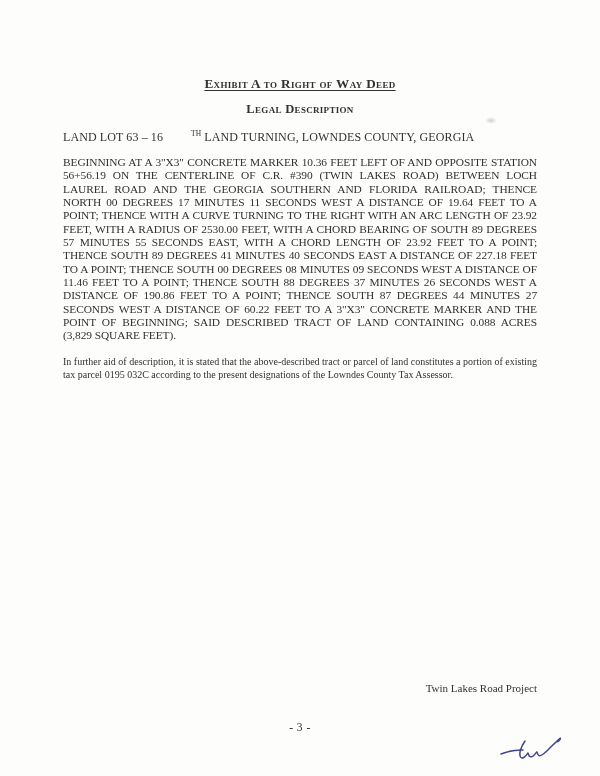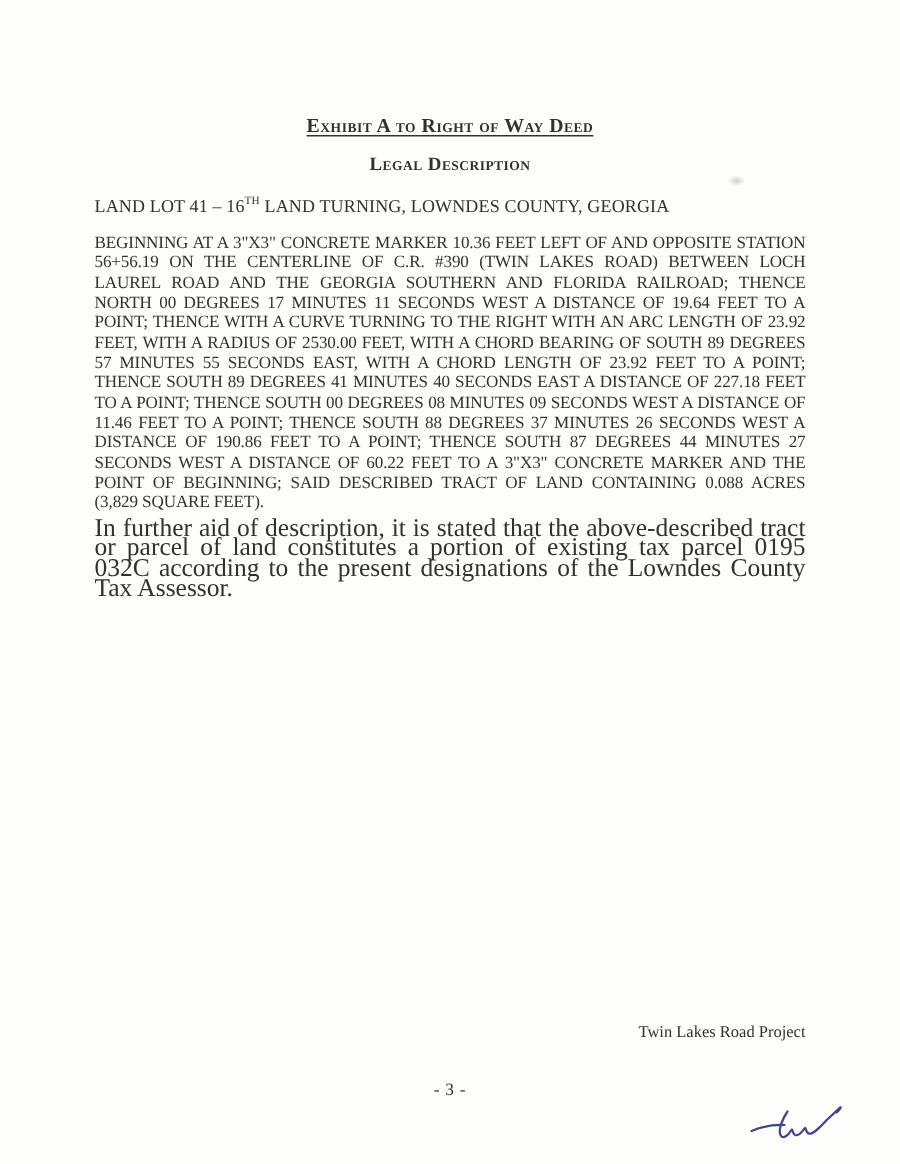--- a/index.html
+++ b/index.html
@@ -44,31 +44,32 @@
   }
   .landlot{
     margin-top:13px;
     font-size:12px;
     letter-spacing:0.1px;
   }
   .landlot sup{
     font-size:7.5px;
     vertical-align:super;
     line-height:0;
+    margin-left:28px;
   }
   .para-legal{
     margin-top:11px;
     font-size:11.4px;
     line-height:13.35px;
     text-align:justify;
     letter-spacing:-0.08px;
   }
   .para-aid{
-    margin-top:2px;
-    font-size:17px;
+    margin-top:12px;
+    font-size:10px;
     line-height:13.4px;
     text-align:justify;
   }
   .footer-block{
     position:absolute;
     right:63px;
     top:681px;
     text-align:right;
     font-size:11px;
     line-height:15.5px;
@@ -112,21 +113,21 @@
 
 <div class="page">
 
   <div class="scan-smudge"></div>
 
   <div class="content">
     <div class="title">Exhibit A to Right of Way Deed</div>
 
     <div class="subtitle">Legal Description</div>
 
-    <div class="landlot"><span>LAND LOT 41 – 16</span><sup>TH</sup><span> LAND TURNING, LOWNDES COUNTY, GEORGIA</span></div>
+    <div class="landlot"><span>LAND LOT 63 – 16</span><sup>TH</sup><span> LAND TURNING, LOWNDES COUNTY, GEORGIA</span></div>
 
     <div class="para-legal">BEGINNING AT A 3"X3" CONCRETE MARKER 10.36 FEET LEFT OF AND OPPOSITE STATION 56+56.19 ON THE CENTERLINE OF C.R. #390 (TWIN LAKES ROAD) BETWEEN LOCH LAUREL ROAD AND THE GEORGIA SOUTHERN AND FLORIDA RAILROAD; THENCE NORTH 00 DEGREES 17 MINUTES 11 SECONDS WEST A DISTANCE OF 19.64 FEET TO A POINT; THENCE WITH A CURVE TURNING TO THE RIGHT WITH AN ARC LENGTH OF 23.92 FEET, WITH A RADIUS OF 2530.00 FEET, WITH A CHORD BEARING OF SOUTH 89 DEGREES 57 MINUTES 55 SECONDS EAST, WITH A CHORD LENGTH OF 23.92 FEET TO A POINT; THENCE SOUTH 89 DEGREES 41 MINUTES 40 SECONDS EAST A DISTANCE OF 227.18 FEET TO A POINT; THENCE SOUTH 00 DEGREES 08 MINUTES 09 SECONDS WEST A DISTANCE OF 11.46 FEET TO A POINT; THENCE SOUTH 88 DEGREES 37 MINUTES 26 SECONDS WEST A DISTANCE OF 190.86 FEET TO A POINT; THENCE SOUTH 87 DEGREES 44 MINUTES 27 SECONDS WEST A DISTANCE OF 60.22 FEET TO A 3"X3" CONCRETE MARKER AND THE POINT OF BEGINNING; SAID DESCRIBED TRACT OF LAND CONTAINING 0.088 ACRES (3,829 SQUARE FEET).</div>
 
     <div class="para-aid">In further aid of description, it is stated that the above-described tract or parcel of land constitutes a portion of existing tax parcel 0195 032C according to the present designations of the Lowndes County Tax Assessor.</div>
   </div>
 
   <div class="footer-block">
     <div>Twin Lakes Road Project</div>
   </div>
 

